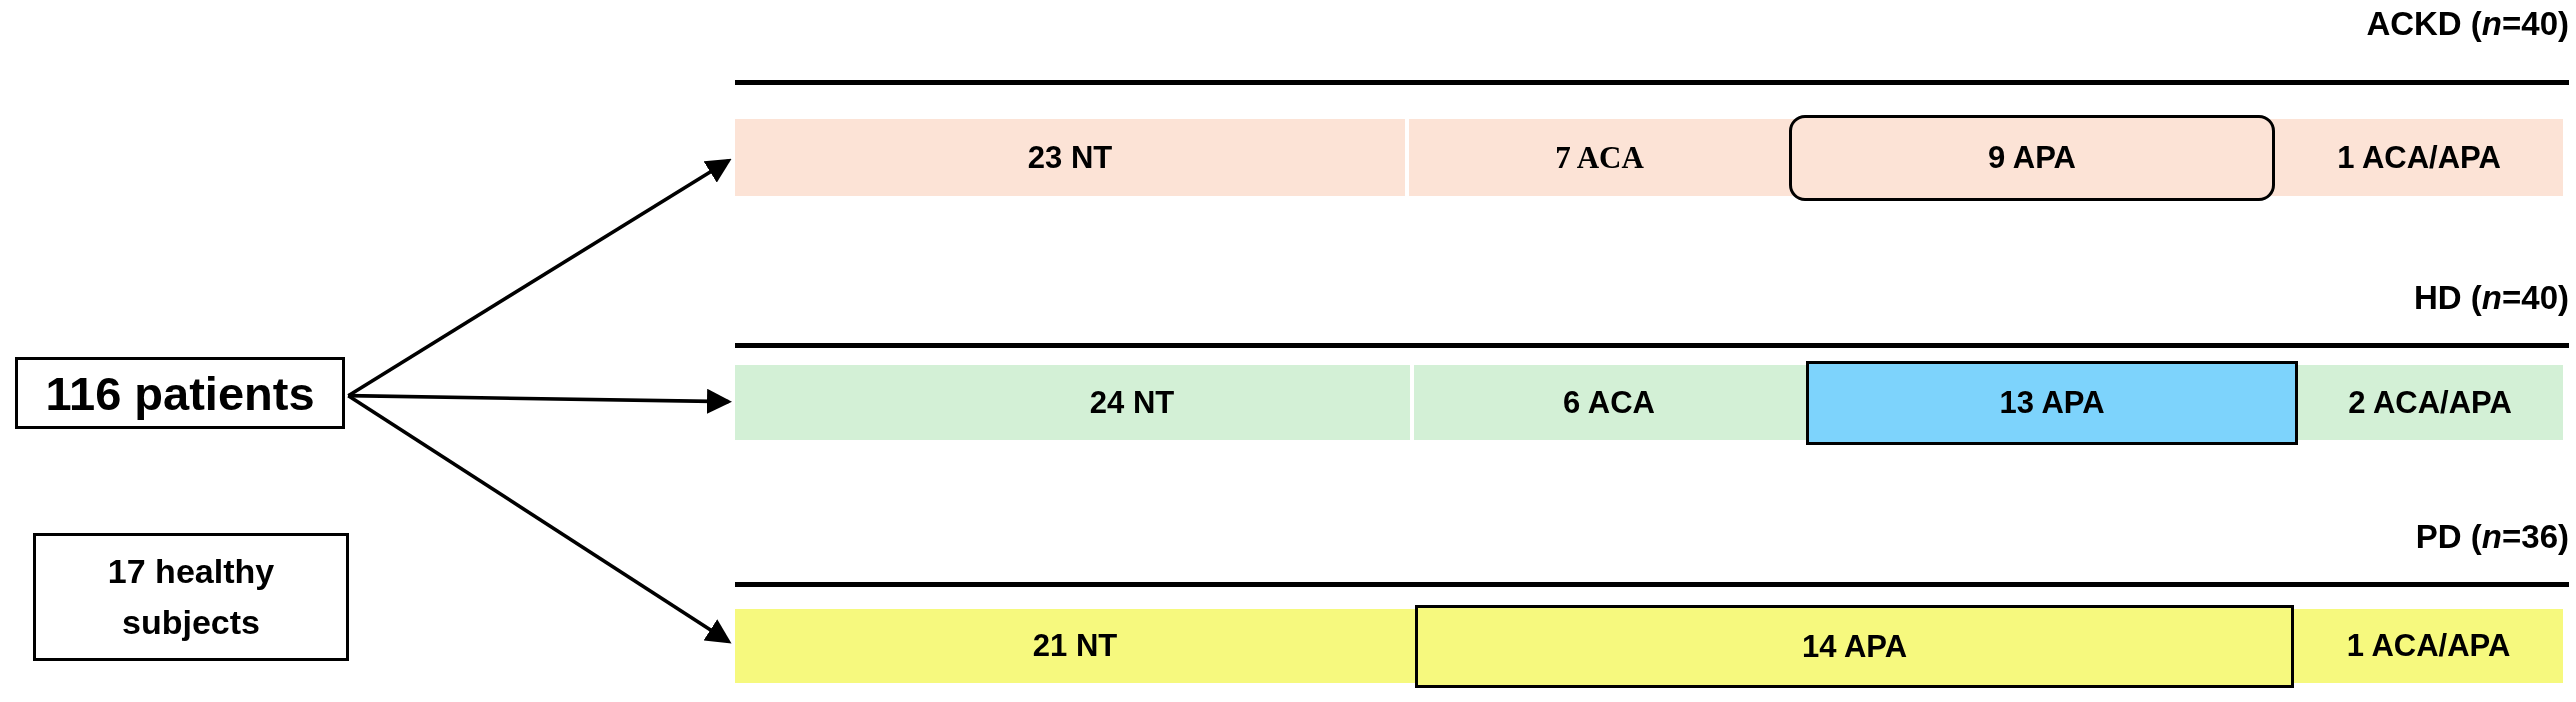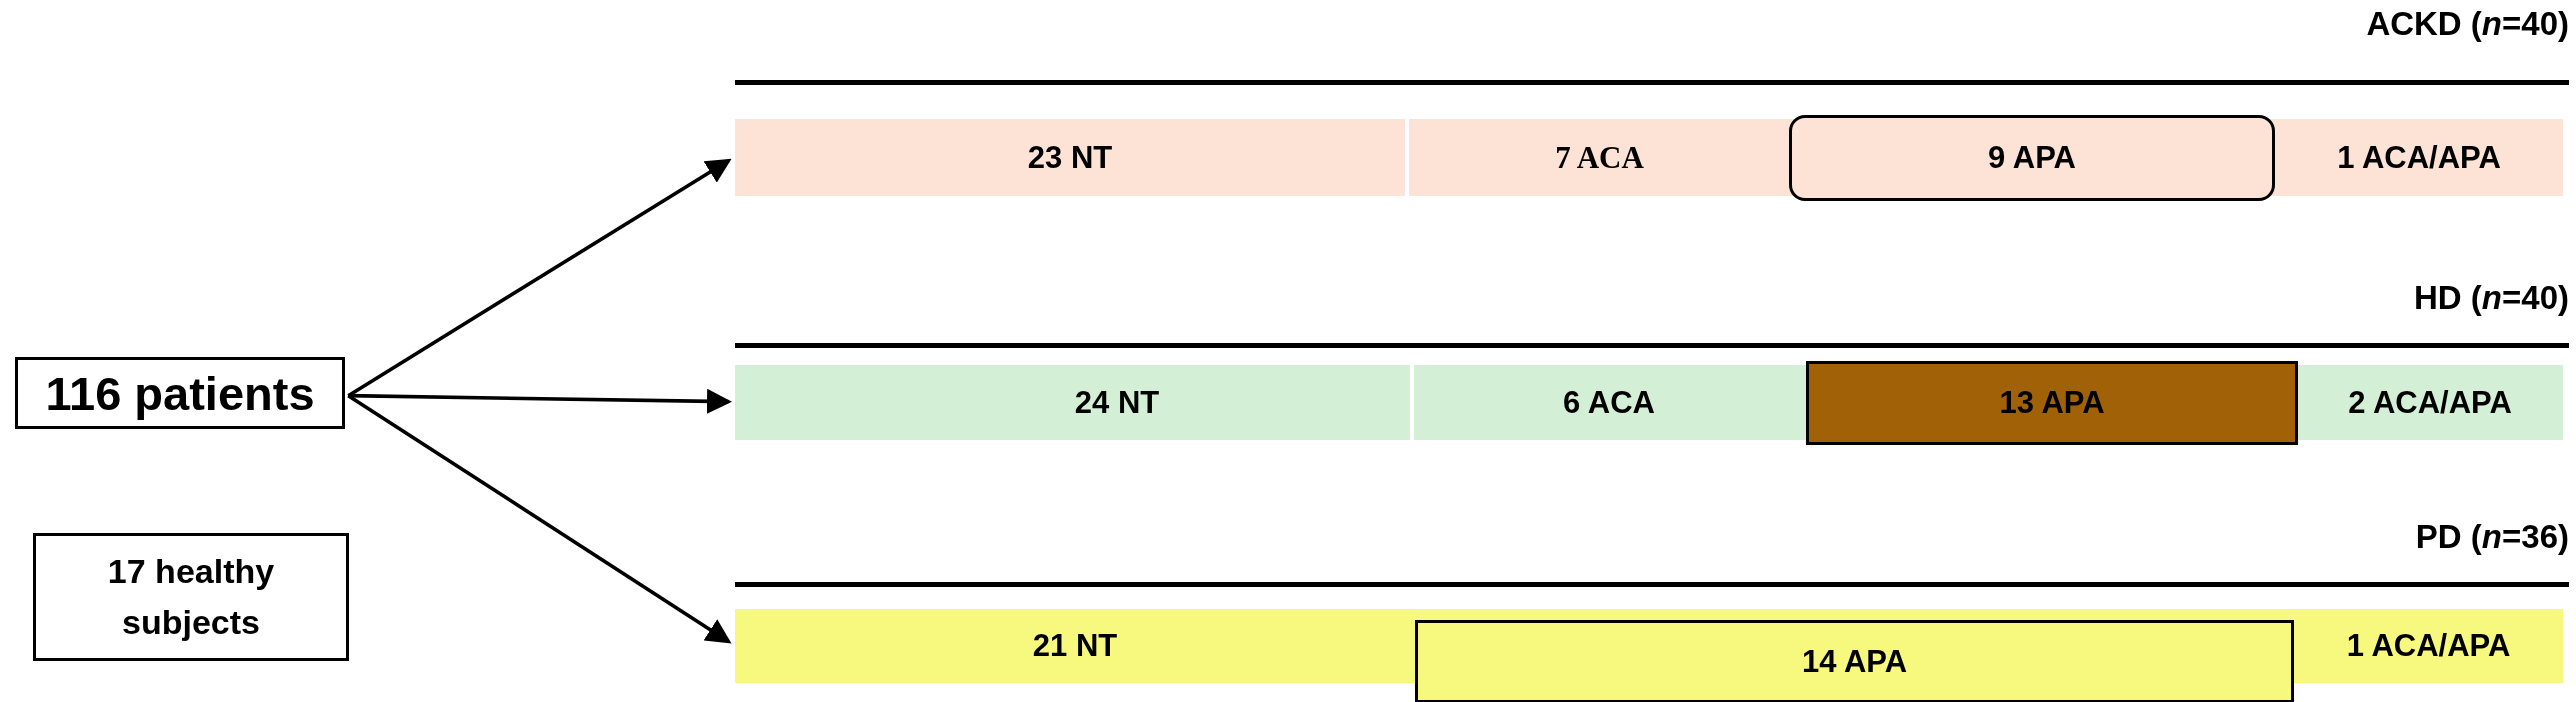--- a/index.html
+++ b/index.html
@@ -84,40 +84,40 @@
     height: calc(100% + 8.4px);
     border: 3px solid #000000;
     box-sizing: border-box;
     display: flex;
     align-items: center;
     justify-content: center;
     font-size: 31px;
     white-space: nowrap;
   }
   .apa-ackd { background: #fce3d6; }
-  .apa-hd   { background: #a16207; }
+  .apa-hd   { background: #7dd3fc; }
   .apa-pd   { background: #f6f97e; }
 
   
   .ackd-nt      { left: 0;      width: 670px; }
   .ackd-div1    { left: 670px; }
   .ackd-aca     { left: 674px; width: 381px; font-family: Liberation Serif, serif; }
   .ackd-apa     { left: 1054px; width: 486px; border-radius: 16px; }
   .ackd-acaapa  { left: 1540px; width: 288px; }
 
   
-  .hd-nt        { left: 0;      width: 764px; }
+  .hd-nt        { left: 15px;      width: 764px; }
   .hd-div1      { left: 675px; }
   .hd-aca       { left: 678px; width: 392px; }
   .hd-apa       { left: 1071px; width: 492px; }
   .hd-acaapa    { left: 1562px; width: 266px; }
 
   
   .pd-nt        { left: 0;      width: 680px; }
-  .pd-apa       { left: 680px; width: 879px; margin-top: 15px; }
+  .pd-apa       { left: 680px; width: 879px; }
   .pd-acaapa    { left: 1559px; width: 269px; }
 
   .arrows {
     position: absolute;
     left: 0; top: 0;
     width: 2576px;
     height: 702px;
     pointer-events: none;
   }
 </style>

